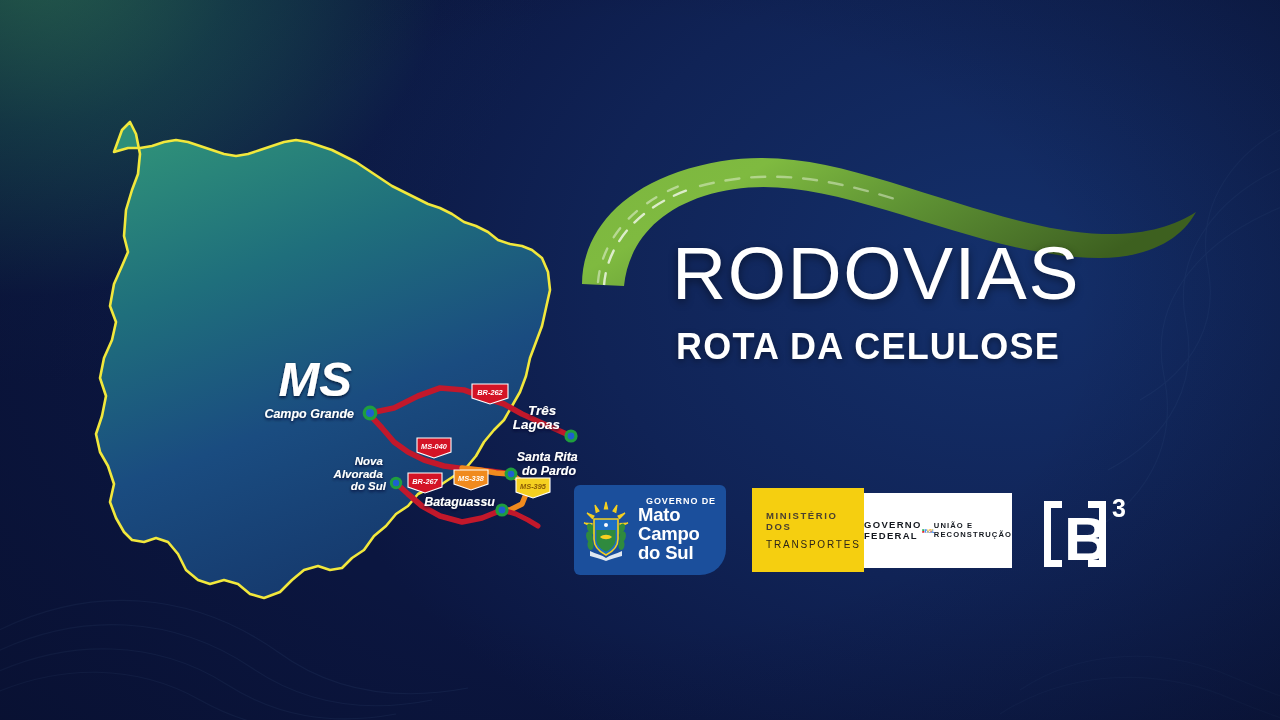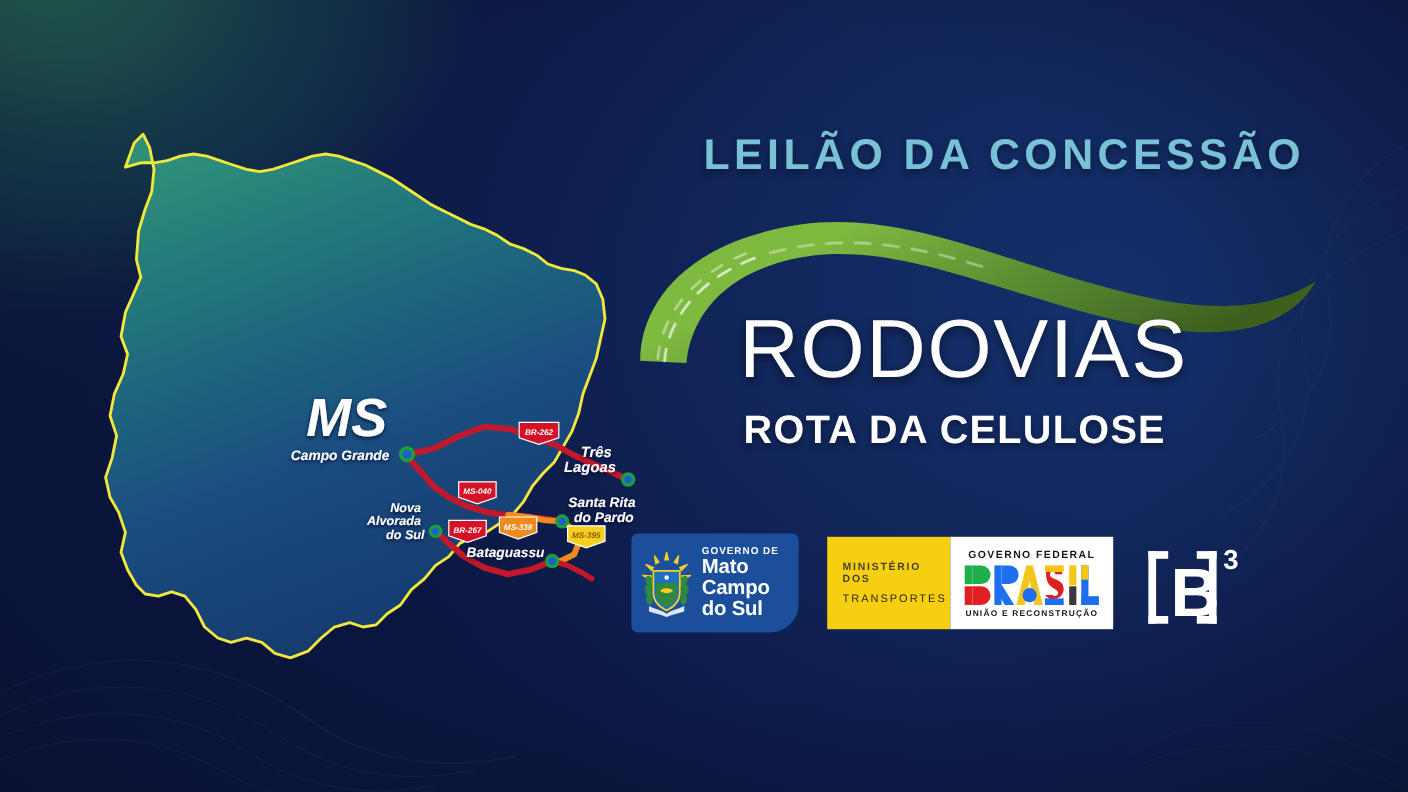--- a/index.html
+++ b/index.html
@@ -74,38 +74,38 @@
   
   #logo-ms {
     background:#1b4f9c;
     border-radius:6px 6px 26px 6px;
     height:90px; width:152px;
     display:flex; align-items:center; gap:6px;
     padding:0 10px 0 6px;
   }
   #logo-ms .crest { width:52px; height:62px; flex:0 0 auto; }
   #logo-ms .txt { color:#fff; line-height:1.02; }
-  #logo-ms .t1 { font-size:9px; font-weight:bold; letter-spacing:.9px; }
+  #logo-ms .t1 { font-size:9px; font-weight:bold; letter-spacing:.9px;margin-left:8px; }
   #logo-ms .t2 { font-size:18.5px; font-weight:bold; letter-spacing:-.2px; }
 
   
   #logo-min {
     background:#f5cf10;
     height:84px; width:112px;
     display:flex; flex-direction:column; justify-content:center;
     padding-left:14px;
   }
   #logo-min .m1 { color:#4a4030; font-size:9.5px; font-weight:bold; letter-spacing:1.6px; }
   #logo-min .m2 { color:#2b2519; font-size:10px; font-weight:normal; letter-spacing:1.8px; margin-top:7px; }
 
   
   #logo-gf {
     background:#ffffff;
-    height:84px; width:148px;
-    display:flex; flex-direction:column; align-items:center; justify-content:center;
+    height:75px; width:148px;
+    display:flex; flex-direction:row; align-items:center; justify-content:center;
   }
   #logo-gf .g1 { color:#14181f; font-size:9.5px; font-weight:bold; letter-spacing:1.3px; }
   #logo-gf .brasil { width:124px; height:40px; margin:2px 0 1px; }
   #logo-gf .g2 { color:#14181f; font-size:7.6px; font-weight:bold; letter-spacing:1.1px; }
 
   
   #logo-b3 { position:relative; width:96px; height:86px; }
   #logo-b3 svg { width:100%; height:100%; }
 
   
@@ -258,21 +258,20 @@
     <g transform="translate(481,417)">
       <path d="M -17,-9 L 17,-9 L 17,5 L 0,11 L -17,5 Z" fill="#f5d020" stroke="#ffffff" stroke-width="1.1"></path>
       <text class="badge-txt" x="0" y="2.4" text-anchor="middle" font-size="7.4" fill="#8a5a06">MS-395</text>
     </g>
   </g>
 </svg>
 </div>
 
 <div id="right-col">
 
-  <div id="headline">LEILÃO DA CONCESSÃO</div>
 
   <div id="brand">
     <svg id="brand-swoosh" viewBox="0 0 640 150">
       <defs>
         <linearGradient id="swooshGrad" x1="0" y1="0" x2="1" y2="0.35">
           <stop offset="0%" stop-color="#7cb63f"></stop>
           <stop offset="28%" stop-color="#7fba40"></stop>
           <stop offset="58%" stop-color="#5f9334"></stop>
           <stop offset="88%" stop-color="#476e27"></stop>
           <stop offset="100%" stop-color="#3d601f"></stop>

